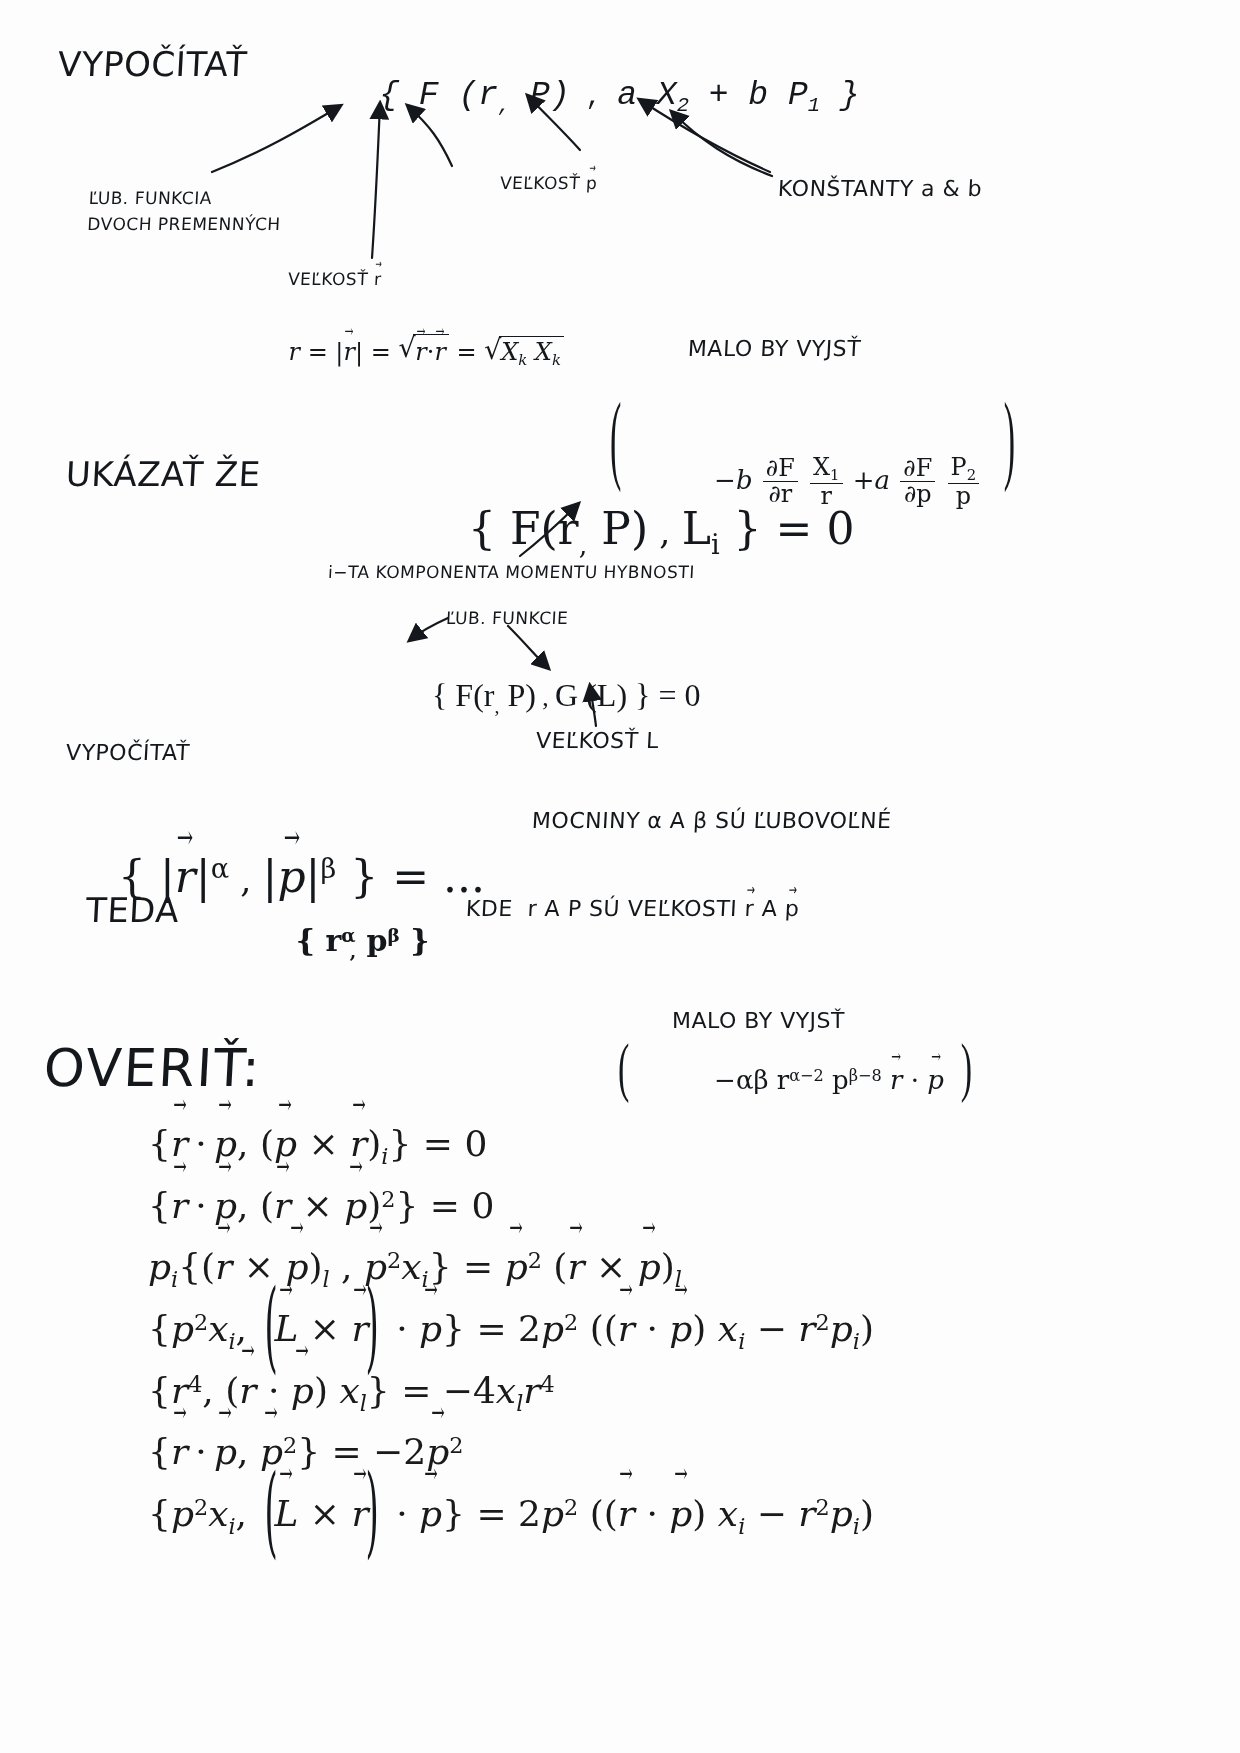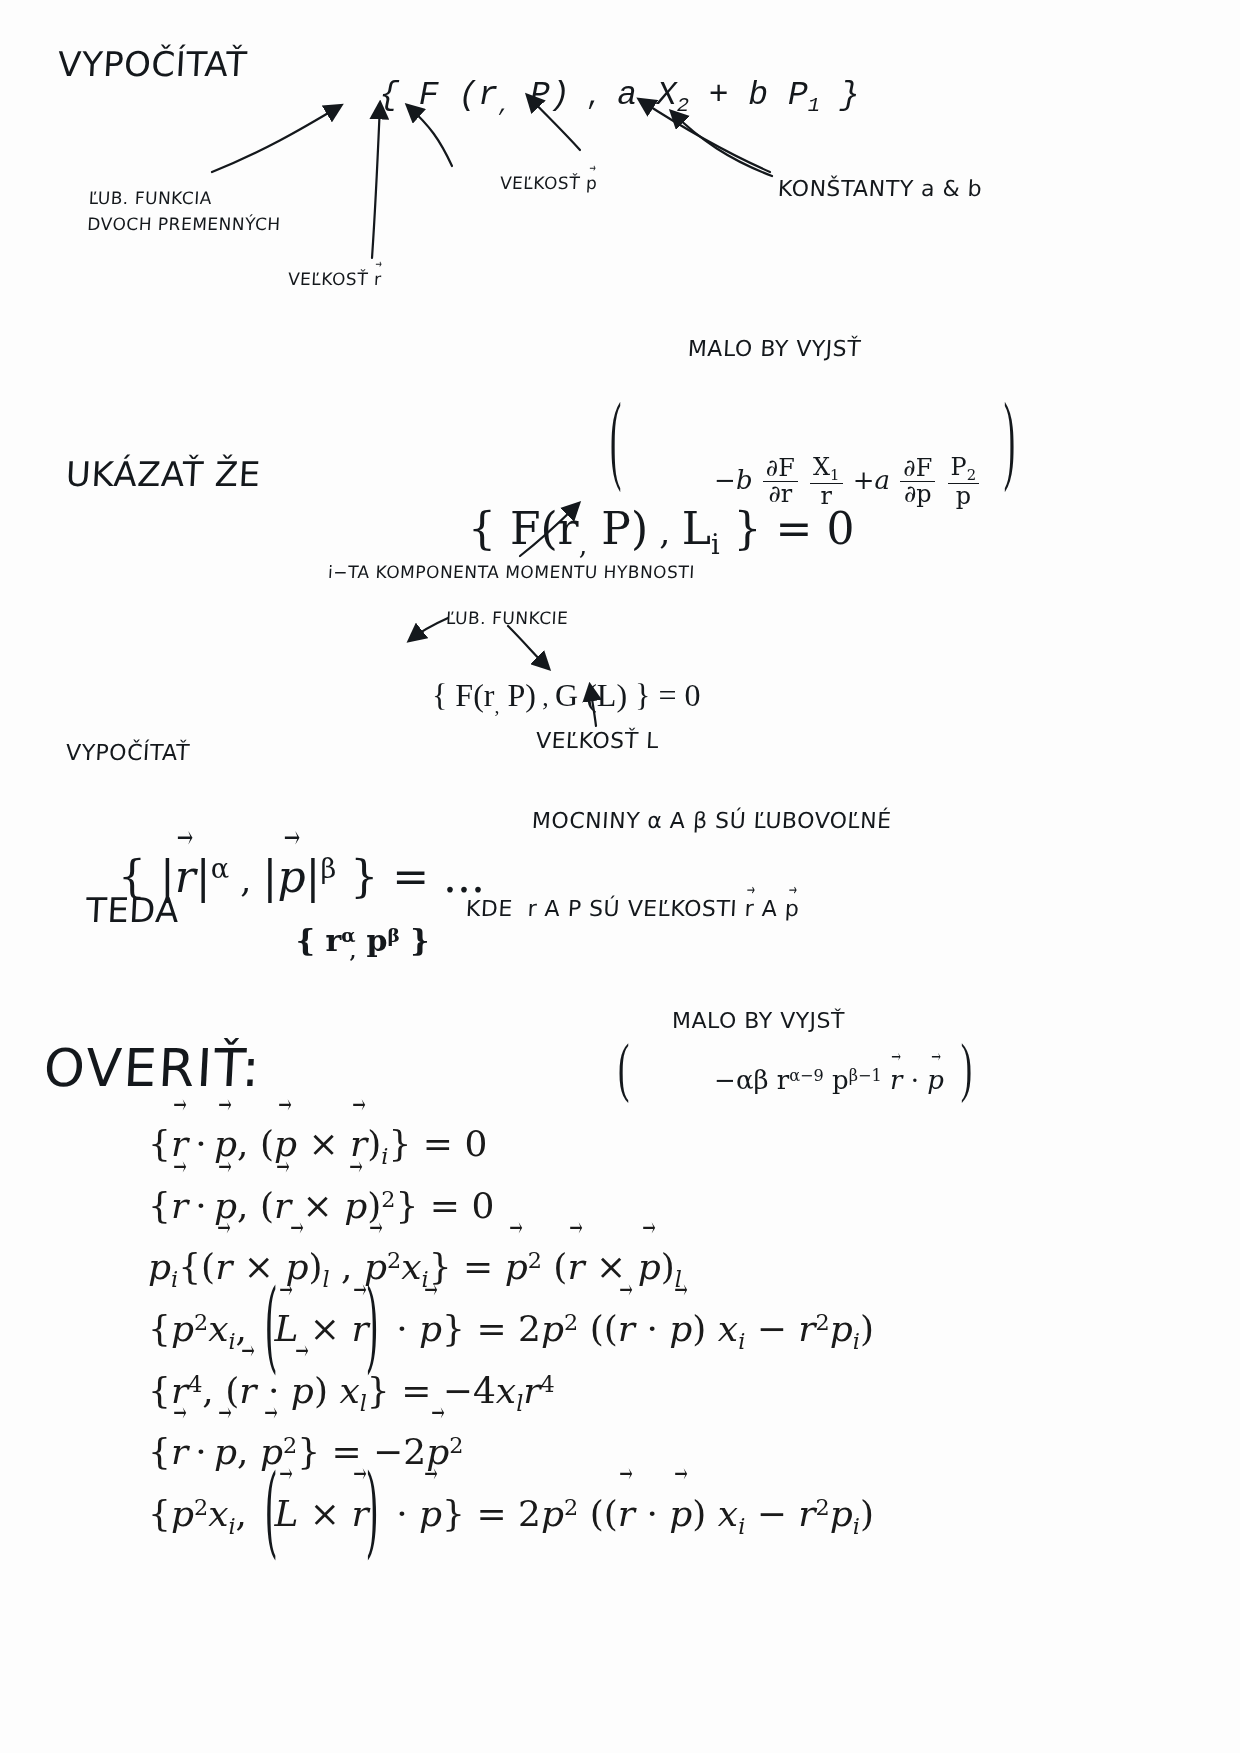--- a/index.html
+++ b/index.html
@@ -143,20 +143,23 @@
   <div class="note hand hand-sm" style="left:88px; top:186px; line-height:1.5;">ĽUB. FUNKCIA
 DVOCH PREMENNÝCH</div>
 
   <div class="note hand hand-sm" style="left:500px; top:172px;">VEĽKOSŤ <span class="vec">p</span></div>
 
   <div class="note hand hand-md" style="left:778px; top:176px;">KONŠTANTY a &amp; b</div>
 
 
   <div class="note hand hand-sm" style="left:288px; top:268px;">VEĽKOSŤ <span class="vec">r</span></div>
 
+  <div class="note math" style="left:258px; top:306px; font-size:24px;">
+    <span class="mi">r</span> = |<span class="vec mi">r</span>| = <span class="sqrt"><span class="rad"><span class="vec mi">r</span>·<span class="vec mi">r</span></span></span> = <span class="sqrt"><span class="rad"><span class="mi">X<sub>k</sub> X<sub>k</sub></span></span></span>
+  </div>
 
   <div class="note" style="left:588px; top:272px;">
     <div class="bigparen" style="padding:10px 40px 14px 44px;">
       <div class="hand hand-md" style="margin-left:40px; margin-bottom:28px;">MALO BY VYJSŤ</div>
       <div class="math" style="font-size:26px;">
         −<span class="mi">b</span>&nbsp;<span class="frac"><span class="num">∂F</span><span class="den">∂r</span></span>&nbsp;<span class="frac"><span class="num">X<sub>1</sub></span><span class="den">r</span></span>&nbsp;+<span class="mi">a</span>&nbsp;<span class="frac"><span class="num">∂F</span><span class="den">∂p</span></span>&nbsp;<span class="frac"><span class="num">P<sub>2</sub></span><span class="den">p</span></span>
       </div>
     </div>
   </div>
 
@@ -189,21 +192,21 @@
   <div class="note math" style="left:254px; top:888px; font-size:30px;font-weight:bold;">
     { r<sup>α</sup><sub style="margin-left:-6px;">,</sub> p<sup>β</sup> }
   </div>
 
   <div class="note hand hand-md" style="left:466px; top:894px;">KDE&nbsp; r A P SÚ VEĽKOSTI <span class="vec">r</span> A <span class="vec">p</span></div>
 
   <div class="note" style="left:596px; top:966px;">
     <div class="bigparen bigparen-1" style="padding:6px 34px 8px 36px;">
       <span class="hand hand-md">MALO BY VYJSŤ</span>
       <span class="math" style="font-size:26px; margin-left:40px;">
-        −αβ r<sup>α−9</sup> p<sup>β−1</sup> <span class="vec mi">r</span> · <span class="vec mi">p</span>
+        −αβ r<sup>α−2</sup> p<sup>β−8</sup> <span class="vec mi">r</span> · <span class="vec mi">p</span>
       </span>
     </div>
   </div>
 
   <div class="note hand hand-xxl" style="left:44px; top:1038px;">OVERIŤ:</div>
 
   <div class="list-math">
     <div>
       {<span class="vec mi">r</span> · <span class="vec mi">p</span>, (<span class="vec mi">p</span> × <span class="vec mi">r</span>)<sub><i>i</i></sub>} = 0
     </div>

